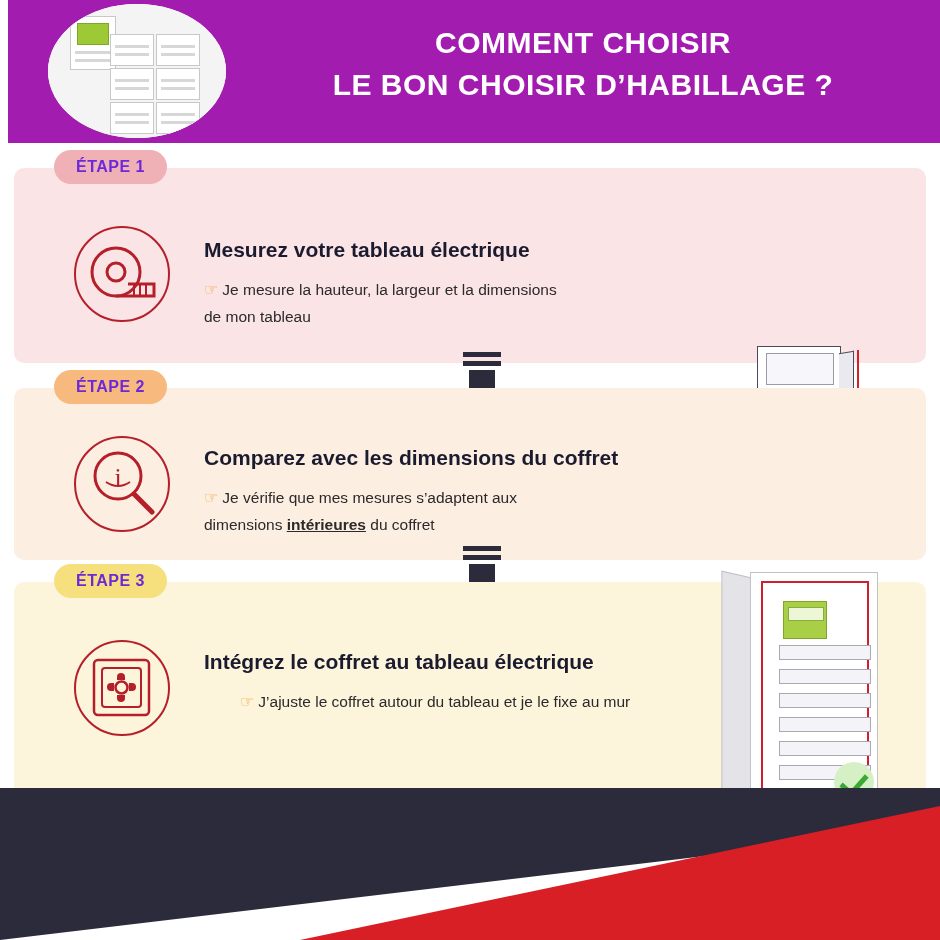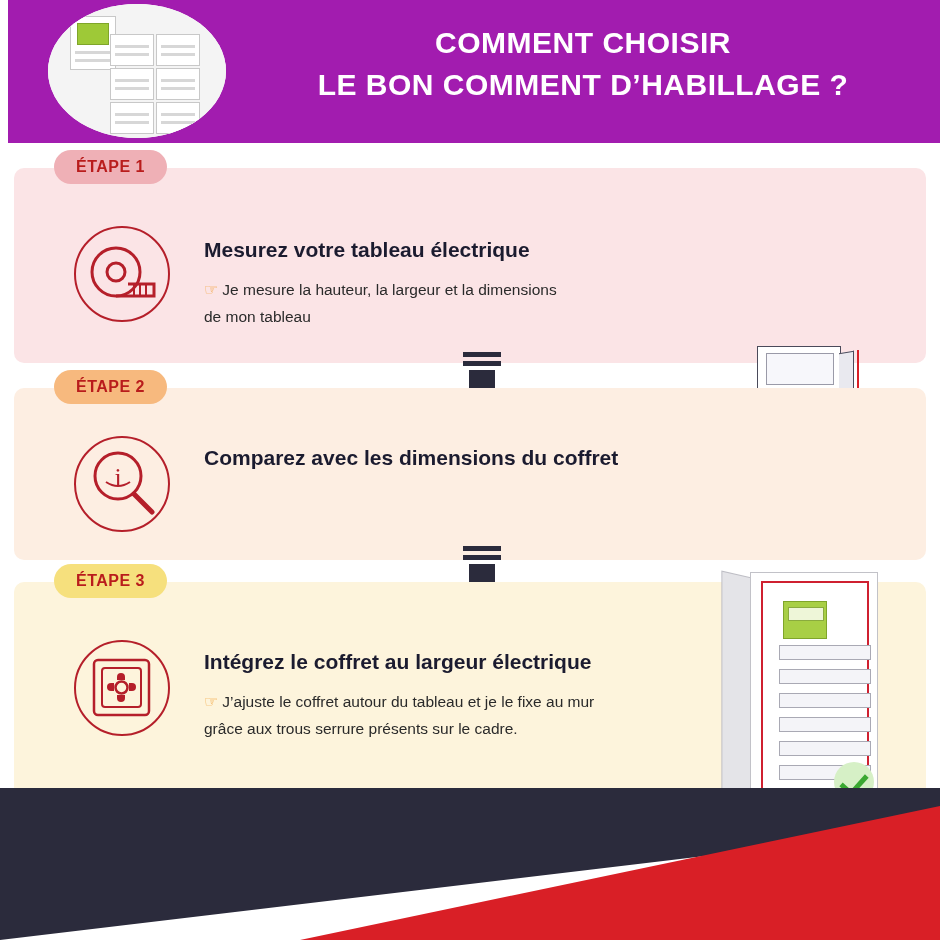--- a/index.html
+++ b/index.html
@@ -91,21 +91,21 @@
   #card3 { top: 582px; height: 228px; background: #fdf4dc; }
 
   .step-badge {
     position: absolute;
     left: 40px;
     top: -18px;
     padding: 8px 22px;
     border-radius: 18px;
     font-weight: bold;
     font-size: 16px;
-    color: #b91c1c;
+    color: #6d28d9;
     letter-spacing: 0.5px;
   }
   #badge1 { background: #efb0b6; }
   #badge2 { background: #f7b97e; }
   #badge3 { background: #f6e07d; }
 
   .step-title {
     position: absolute;
     left: 190px;
     font-weight: bold;
@@ -120,21 +120,21 @@
   .step-body {
     position: absolute;
     left: 190px;
     width: 470px;
     font-size: 15.5px;
     line-height: 27px;
     color: #2a2a2a;
   }
   #body1 { top: 108px; }
   #body2 { top: 96px; }
-  #body3 { top: 106px; }
+  #body3 { top: 106px; margin-left: 36px; }
   .hand {
     color: #f2a33c;
     font-size: 16px;
     margin-right: 4px;
   }
   .uline { text-decoration: underline; font-weight: bold; }
 
   
   .icon-circle {
     position: absolute;
@@ -331,21 +331,21 @@
             <div class="row" style="top:18px;"></div>
         </div>
         <div class="cab" style="left:108px;top:98px;width:42px;height:30px;">
           <div class="row" style="top:10px;"></div>
             <div class="row" style="top:18px;"></div>
         </div>
       </div>
     </div>
     <div class="header-title">
       <span class="l1">COMMENT CHOISIR</span>
-      <span class="l2">LE BON COMMENT D’HABILLAGE ?</span>
+      <span class="l2">LE BON CHOISIR D’HABILLAGE ?</span>
     </div>
   </div>
 
   <div class="card" id="card1">
     <div class="step-badge" id="badge1">ÉTAPE 1</div>
 
     <div class="icon-circle" id="icon1">
       <svg width="91" height="91" viewBox="0 0 91 91" aria-hidden="true">
         <circle cx="40" cy="44" r="24" fill="none" stroke="#b51f2a" stroke-width="3"></circle>
         <circle cx="40" cy="44" r="9" fill="none" stroke="#b51f2a" stroke-width="3"></circle>
@@ -392,20 +392,24 @@
     <div class="icon-circle" id="icon2">
       <svg width="91" height="91" viewBox="0 0 91 91" aria-hidden="true">
         <circle cx="42" cy="38" r="23" fill="none" stroke="#b51f2a" stroke-width="3"></circle>
         <path d="M58 56 L76 74" stroke="#b51f2a" stroke-width="5" stroke-linecap="round"></path>
         <text x="42" y="48" font-size="26" font-family="Liberation Serif, serif" fill="#b51f2a" text-anchor="middle">i</text>
         <path d="M30 44 q12 8 24 0" fill="none" stroke="#b51f2a" stroke-width="2"></path>
       </svg>
     </div>
 
     <div class="step-title" id="title2">Comparez avec les dimensions du coffret</div>
+    <div class="step-body" id="body2">
+      <span class="hand">☞</span><span>Je vérifie que mes mesures s’adaptent aux</span><br>
+      <span>dimensions </span><span class="uline">intérieures</span><span> du coffret</span>
+    </div>
 
     <div class="illus" id="illus2">
       <div class="frame-outer"></div>
       <div class="frame-inner"></div>
       <div class="lens"></div>
       <div class="lens-handle"></div>
     </div>
   </div>
 
   <div class="arrow" id="arrow2">
@@ -423,24 +427,23 @@
         <rect x="18" y="18" width="55" height="55" rx="4" fill="none" stroke="#b51f2a" stroke-width="2.5"></rect>
         <rect x="26" y="26" width="39" height="39" rx="3" fill="none" stroke="#b51f2a" stroke-width="2"></rect>
         <path d="M45 31 a4 4 0 0 1 4 4 v3 h-8 v-3 a4 4 0 0 1 4 -4 z" fill="#b51f2a"></path>
         <path d="M45 60 a4 4 0 0 0 4 -4 v-3 h-8 v3 a4 4 0 0 0 4 4 z" fill="#b51f2a"></path>
         <path d="M31 45 a4 4 0 0 1 4 -4 h3 v8 h-3 a4 4 0 0 1 -4 -4 z" fill="#b51f2a"></path>
         <path d="M60 45 a4 4 0 0 0 -4 -4 h-3 v8 h3 a4 4 0 0 0 4 -4 z" fill="#b51f2a"></path>
         <circle cx="45.5" cy="45.5" r="6" fill="none" stroke="#b51f2a" stroke-width="2.5"></circle>
       </svg>
     </div>
 
-    <div class="step-title" id="title3">Intégrez le coffret au largeur électrique</div>
+    <div class="step-title" id="title3">Intégrez le coffret au tableau électrique</div>
     <div class="step-body" id="body3">
       <span class="hand">☞</span><span>J’ajuste le coffret autour du tableau et je le fixe au mur</span><br>
-      <span>grâce aux trous serrure présents sur le cadre.</span>
     </div>
   </div>
 
   <div class="illus" id="illus3">
     <div class="door"></div>
     <div class="box3">
       <div class="box3-inner">
         <div class="meter">
           <div class="meter-win"></div>
         </div>

